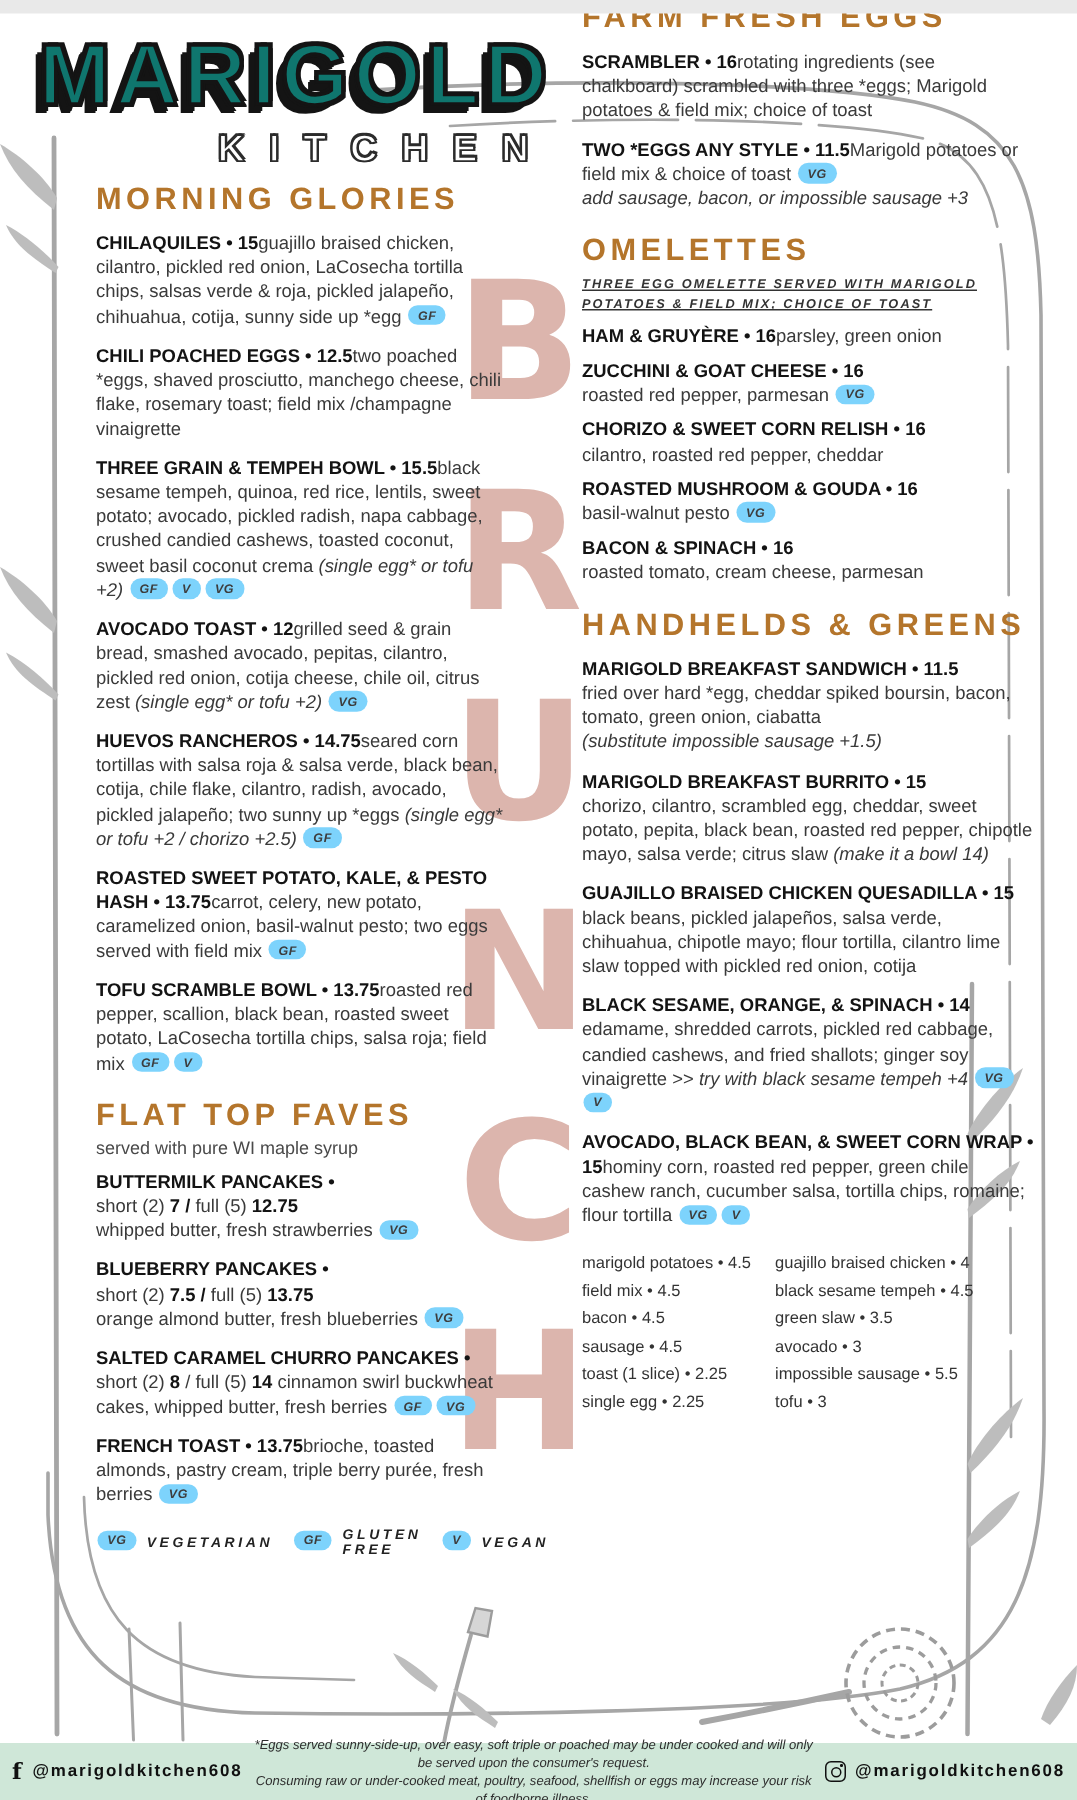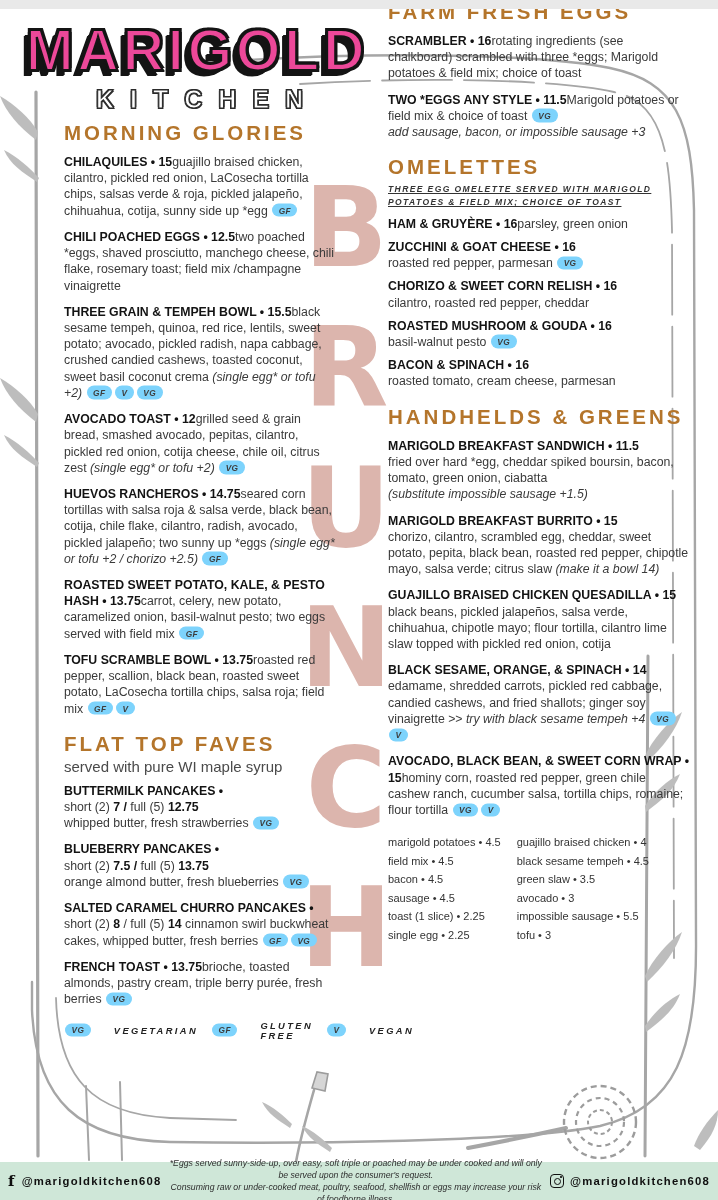--- a/index.html
+++ b/index.html
@@ -6,59 +6,60 @@
   body{
     width:718px;height:1200px;position:relative;overflow:hidden;
     background:#ffffff;font-family:"Liberation Sans",sans-serif;
   }
   .topstrip{position:absolute;top:0;left:0;width:718px;height:9px;background:#e9e9e9;z-index:4;}
   
   #deco{position:absolute;top:0;left:0;z-index:0;}
   
   .logo{position:absolute;top:22px;left:26px;z-index:3;white-space:nowrap;}
   .logo-line1{
-    font-size:57px;font-weight:800;letter-spacing:4px;line-height:1;color:#ec4899;
+    font-size:57px;font-weight:800;letter-spacing:4px;line-height:1;color:#0f766e;
     -webkit-text-stroke:2.2px #141414;
     text-shadow:-2px -2px 0 #141414,2px -2px 0 #141414,-2px 2px 0 #141414,2px 2px 0 #141414,-5px 5px 0 #141414,-6px 6px 0 #141414;
   }
   .logo-line2{
     font-size:25px;font-weight:700;letter-spacing:16px;line-height:1;color:#ffffff;margin:8px 0 0 70px;
     -webkit-text-stroke:1.1px #2c2c2c;
     text-shadow:-1px -1px 0 #2c2c2c,1px -1px 0 #2c2c2c,-1px 1px 0 #2c2c2c,1px 1px 0 #2c2c2c;
+    text-align:right;
   }
   
   #watermark{
     position:absolute;left:296px;top:184px;width:100px;height:788px;z-index:1;
     display:flex;flex-direction:column;justify-content:space-between;align-items:center;
   }
   #watermark span{
     font-family:"DejaVu Sans",sans-serif;font-weight:800;font-size:110px;line-height:0.8;color:#dcb5ad;
   }
   
   .col{position:absolute;top:0;z-index:2;box-sizing:border-box;}
   #col-left{left:64px;width:272px;padding-top:121px;}
   #col-right{left:388px;width:302px;}
   .menu-section{margin-bottom:15px;}
   .sec-title{margin:0 0 9px;font-weight:700;font-size:20.5px;letter-spacing:3px;}
   .amber{color:#b4752b;}
   .red{color:#c0272c;font-size:23px;letter-spacing:3.5px;}
-  .sec-sub{font-size:15px;color:#4a4a4a;margin:-7px 0 8px;}
+  .sec-sub{font-size:12px;color:#4a4a4a;margin:-7px 0 8px;}
   .sec-sub-caps{font-size:8.5px;font-style:italic;font-weight:700;letter-spacing:1.4px;color:#333;line-height:1.55;margin:-5px 0 6px;text-decoration:underline;}
   .item{margin:0 0 10px;font-size:12.3px;line-height:1.32;color:#3a3a3a;}
   .compact .item{margin-bottom:7px;}
   .nm,.pr,.bd{font-weight:700;color:#131313;}
   .it{font-style:italic;}
   .badge{
     display:inline-block;background:#7dd3fc;color:#3d3d3d;font-size:8.3px;font-weight:700;font-style:italic;
     padding:2.5px 6.5px;border-radius:9px;line-height:1;letter-spacing:0.4px;margin:0 2px 0 1px;transform:translateY(-1.5px);
   }
   .sides-cols{display:flex;gap:16px;font-size:11px;color:#333;}
   .sides-cols .scol{line-height:1.68;}
   .legend{margin-top:14px;display:flex;align-items:center;gap:5px;}
-  .legend .lbl{font-size:9.3px;font-style:italic;font-weight:700;letter-spacing:2.4px;color:#222;margin-right:8px;margin-left:16px;}
+  .legend .lbl{font-size:9.3px;font-style:italic;font-weight:700;letter-spacing:2.4px;color:#222;margin-right:8px;}
   
   footer{
     position:absolute;left:0;bottom:0;width:718px;height:38px;background:#cfe7d8;z-index:5;
     display:flex;align-items:center;justify-content:space-between;box-sizing:border-box;padding:0 8px;
   }
   .social{display:flex;align-items:center;gap:6px;font-size:11.3px;font-weight:700;letter-spacing:1.2px;color:#101010;white-space:nowrap;}
   .fb-icon{font-family:"DejaVu Serif",serif;font-weight:700;font-size:15px;line-height:1;}
   .ig-icon{position:relative;width:12px;height:12px;border:1.6px solid #101010;border-radius:4px;display:inline-block;}
   .ig-icon::after{content:"";position:absolute;left:50%;top:50%;width:5px;height:5px;margin:-3.3px 0 0 -3.3px;border:1.3px solid #101010;border-radius:50%;}
   .ig-icon::before{content:"";position:absolute;right:1px;top:1px;width:1.6px;height:1.6px;background:#101010;border-radius:50%;}

